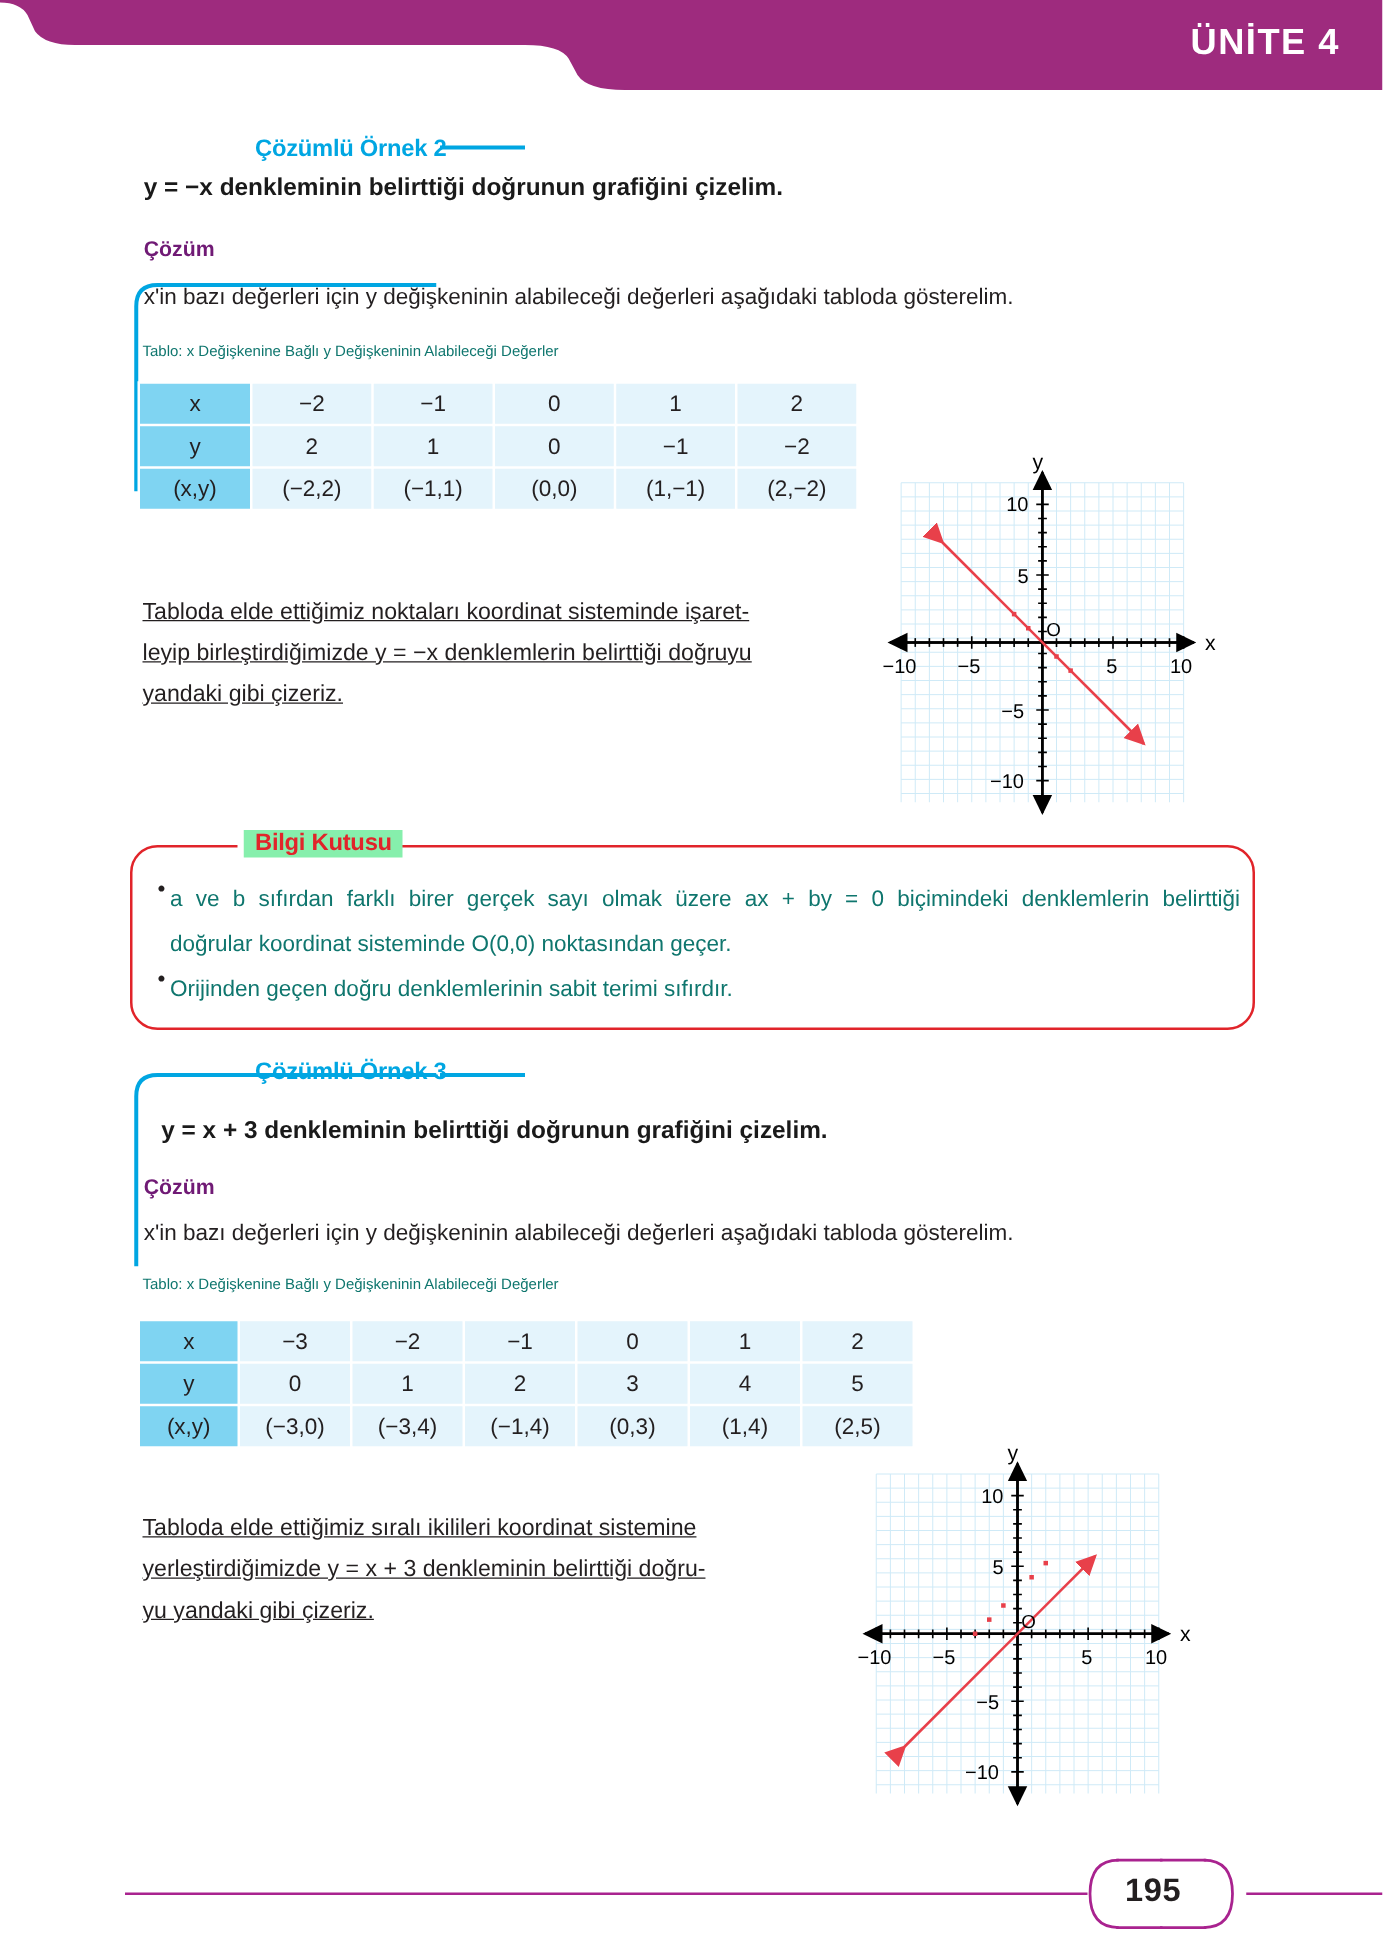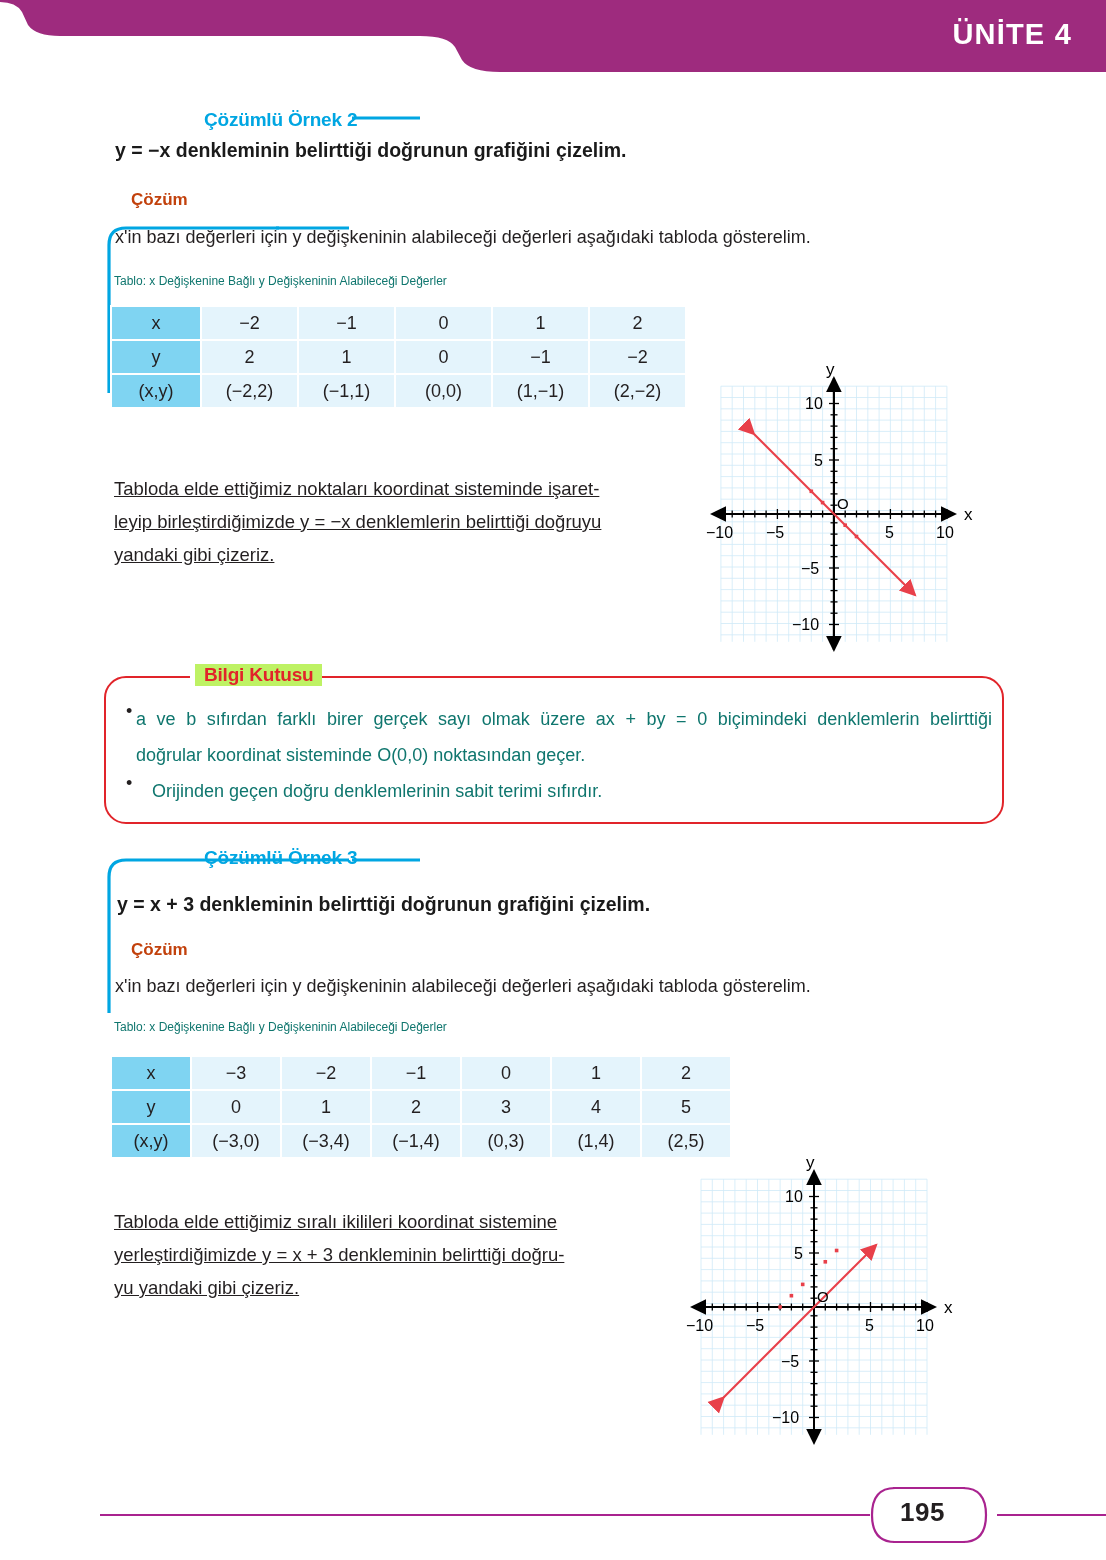--- a/index.html
+++ b/index.html
@@ -68,24 +68,23 @@
   }
   .ex-statement {
     position: absolute;
     font-size: 19.5px;
     font-weight: bold;
     color: #1a1a1a;
     white-space: nowrap;
   }
   .cozum-label {
     position: absolute;
-    color: #c2410c;
+    color: #701a75;
     font-weight: bold;
     font-size: 17px;
-    margin-left: 16px;
   }
   .body-text {
     position: absolute;
     font-size: 18px;
     color: #231f20;
     white-space: nowrap;
   }
   .para {
     position: absolute;
     font-size: 18.5px;
@@ -126,21 +125,21 @@
     position: absolute;
     border: 2.2px solid #E1242A;
     border-radius: 22px;
     box-sizing: border-box;
   }
   .info-title {
     position: absolute;
     color: #E1242A;
     font-weight: bold;
     font-size: 19px;
-    background: #bef264;
+    background: #86efac;
     padding: 0 9px;
     white-space: nowrap;
     letter-spacing: -0.2px;
   }
   .info-mask {
     position: absolute;
     background: #ffffff;
     height: 6px;
   }
   .info-li {
@@ -349,33 +348,33 @@
 <div class="info-mask" style="left:190px; top:673px; width:120px;"></div>
 <div class="info-title" style="left:195px; top:664px;">Bilgi Kutusu</div>
 
 <div class="bullet" style="left:126px; top:701px;">•</div>
 <div class="info-li" style="left:136px; top:701px; width:856px;">
   <div class="just">a ve b sıfırdan farklı birer gerçek sayı olmak üzere ax + by = 0 biçimindeki denklemlerin belirttiği</div>
   <div>doğrular koordinat sisteminde O(0,0) noktasından geçer.</div>
 </div>
 
 <div class="bullet" style="left:126px; top:773px;">•</div>
-<div class="info-li" style="left:152px; top:773px; width:856px;">
+<div class="info-li" style="left:136px; top:773px; width:856px;">
   <div>Orijinden geçen doğru denklemlerinin sabit terimi sıfırdır.</div>
 </div>
 
 <svg class="ex-bracket" style="left:104px; top:845px;" width="330" height="170" viewBox="0 0 330 170">
   <path d="M5,168 L5,32 Q5,15 22,15 L175,15" stroke="#00A6E2" stroke-width="3.2" fill="none"></path>
   <line x1="172" y1="15" x2="245" y2="15" stroke="#00A6E2" stroke-width="3.2"></line>
 </svg>
 <svg class="ex-bracket" style="left:352px; top:845px;" width="80" height="30" viewBox="0 0 80 30">
   <line x1="0" y1="15" x2="68" y2="15" stroke="#00A6E2" stroke-width="3.2"></line>
 </svg>
 <div class="ex-label" style="left:204px; top:847px;">Çözümlü Örnek 3</div>
-<div class="ex-statement" style="left:117px; top:893px;">y = x + 3 denkleminin belirttiği doğrunun grafiğini çizelim.</div>
+<div class="ex-statement" style="left:129px; top:893px;">y = x + 3 denkleminin belirttiği doğrunun grafiğini çizelim.</div>
 <div class="cozum-label" style="left:115px; top:940px;">Çözüm</div>
 <div class="body-text" style="left:115px; top:976px;">x'in bazı değerleri için y değişkeninin alabileceği değerleri aşağıdaki tabloda gösterelim.</div>
 
 <div class="tbl-caption" style="left:114px; top:1020px;">Tablo: x Değişkenine Bağlı y Değişkeninin Alabileceği Değerler</div>
 
 <table class="vt" style="left:110px; top:1055px; width:618px;">
   <tbody>
       <tr>
     <td class="hdr" style="width:78px;">x</td>
     <td style="width:88px;">−3</td>

